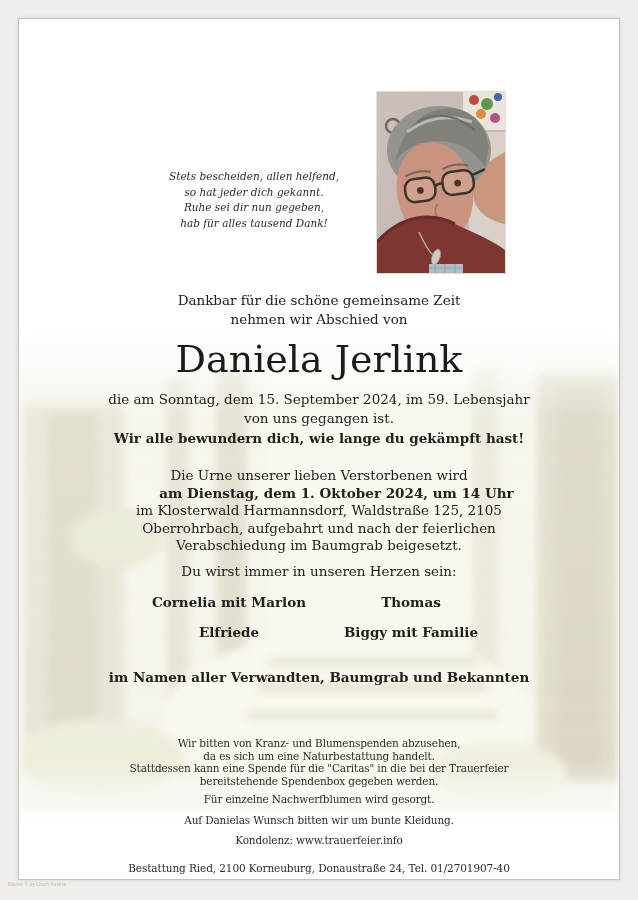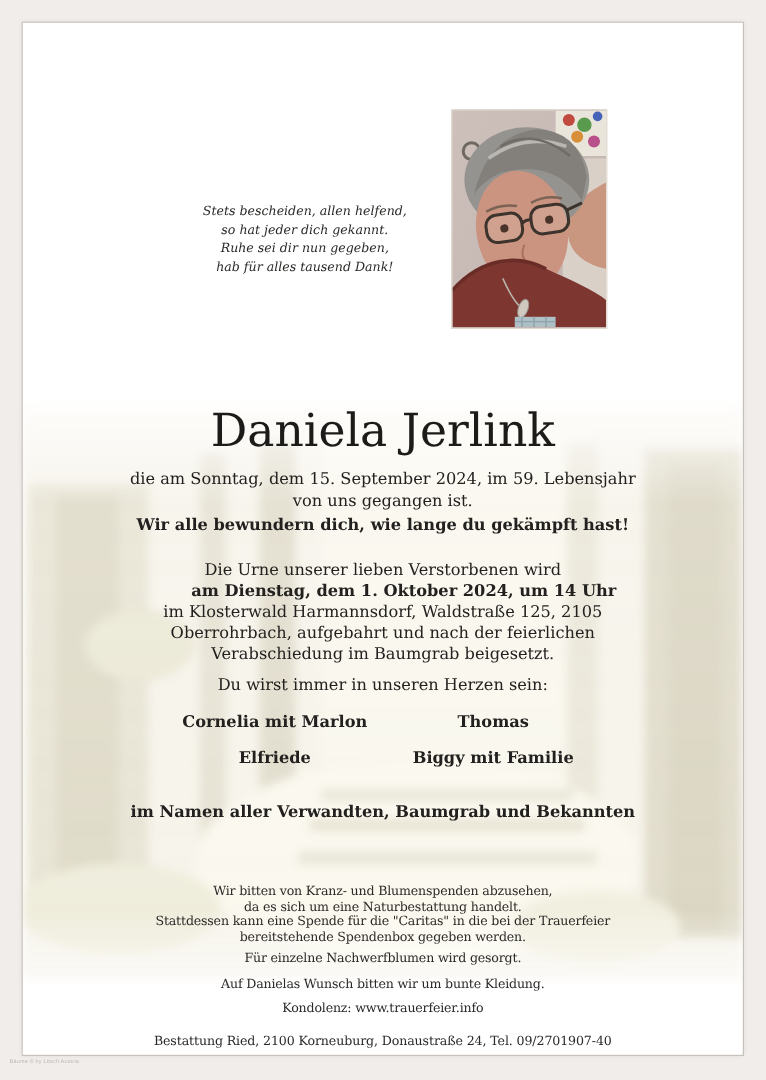--- a/index.html
+++ b/index.html
@@ -136,20 +136,24 @@
       <path d="M0 150 C25 122 55 120 78 132" stroke="#6a2c27" stroke-width="3" fill="none"></path>
 
       <path d="M42 140 Q50 158 57 164" stroke="#b6b1aa" stroke-width="1.4" fill="none"></path>
       <ellipse cx="59" cy="165" rx="4" ry="8" fill="#cfc9c0" stroke="#9a948c" stroke-width="0.8" transform="rotate(20 59 165)"></ellipse>
 
       <rect x="52" y="172" width="34" height="9" fill="#aebfc6"></rect>
       <path d="M58 172 V181 M68 172 V181 M78 172 V181 M52 176 H86" stroke="#8fa3ac" stroke-width="1.2"></path>
     </svg>
   </div>
 
+  <div class="abs intro">
+    <div>Dankbar für die schöne gemeinsame Zeit</div>
+    <div>nehmen wir Abschied von</div>
+  </div>
 
   <div class="abs name">Daniela Jerlink</div>
 
   <div class="abs death">
     <div>die am Sonntag, dem 15. September 2024, im 59. Lebensjahr</div>
     <div>von uns gegangen ist.</div>
   </div>
 
   <div class="abs tribute">Wir alle bewundern dich, wie lange du gekämpft hast!</div>
 
@@ -173,17 +177,17 @@
   <div class="abs notes">
     <div>Wir bitten von Kranz- und Blumenspenden abzusehen,</div>
     <div>da es sich um eine Naturbestattung handelt.</div>
     <div>Stattdessen kann eine Spende für die "Caritas" in die bei der Trauerfeier</div>
     <div>bereitstehende Spendenbox gegeben werden.</div>
     <div class="gap1">Für einzelne Nachwerfblumen wird gesorgt.</div>
     <div class="gap2">Auf Danielas Wunsch bitten wir um bunte Kleidung.</div>
     <div class="gap2">Kondolenz: www.trauerfeier.info</div>
   </div>
 
-  <div class="abs footerline">Bestattung Ried, 2100 Korneuburg, Donaustraße 24, Tel. 09/2701907-40</div>
+  <div class="abs footerline">Bestattung Ried, 2100 Korneuburg, Donaustraße 24, Tel. 01/2701907-40</div>
 
 </div>
 
 <div class="credit">Bäume © by Lösch Austria</div>
 
 </body></html>

